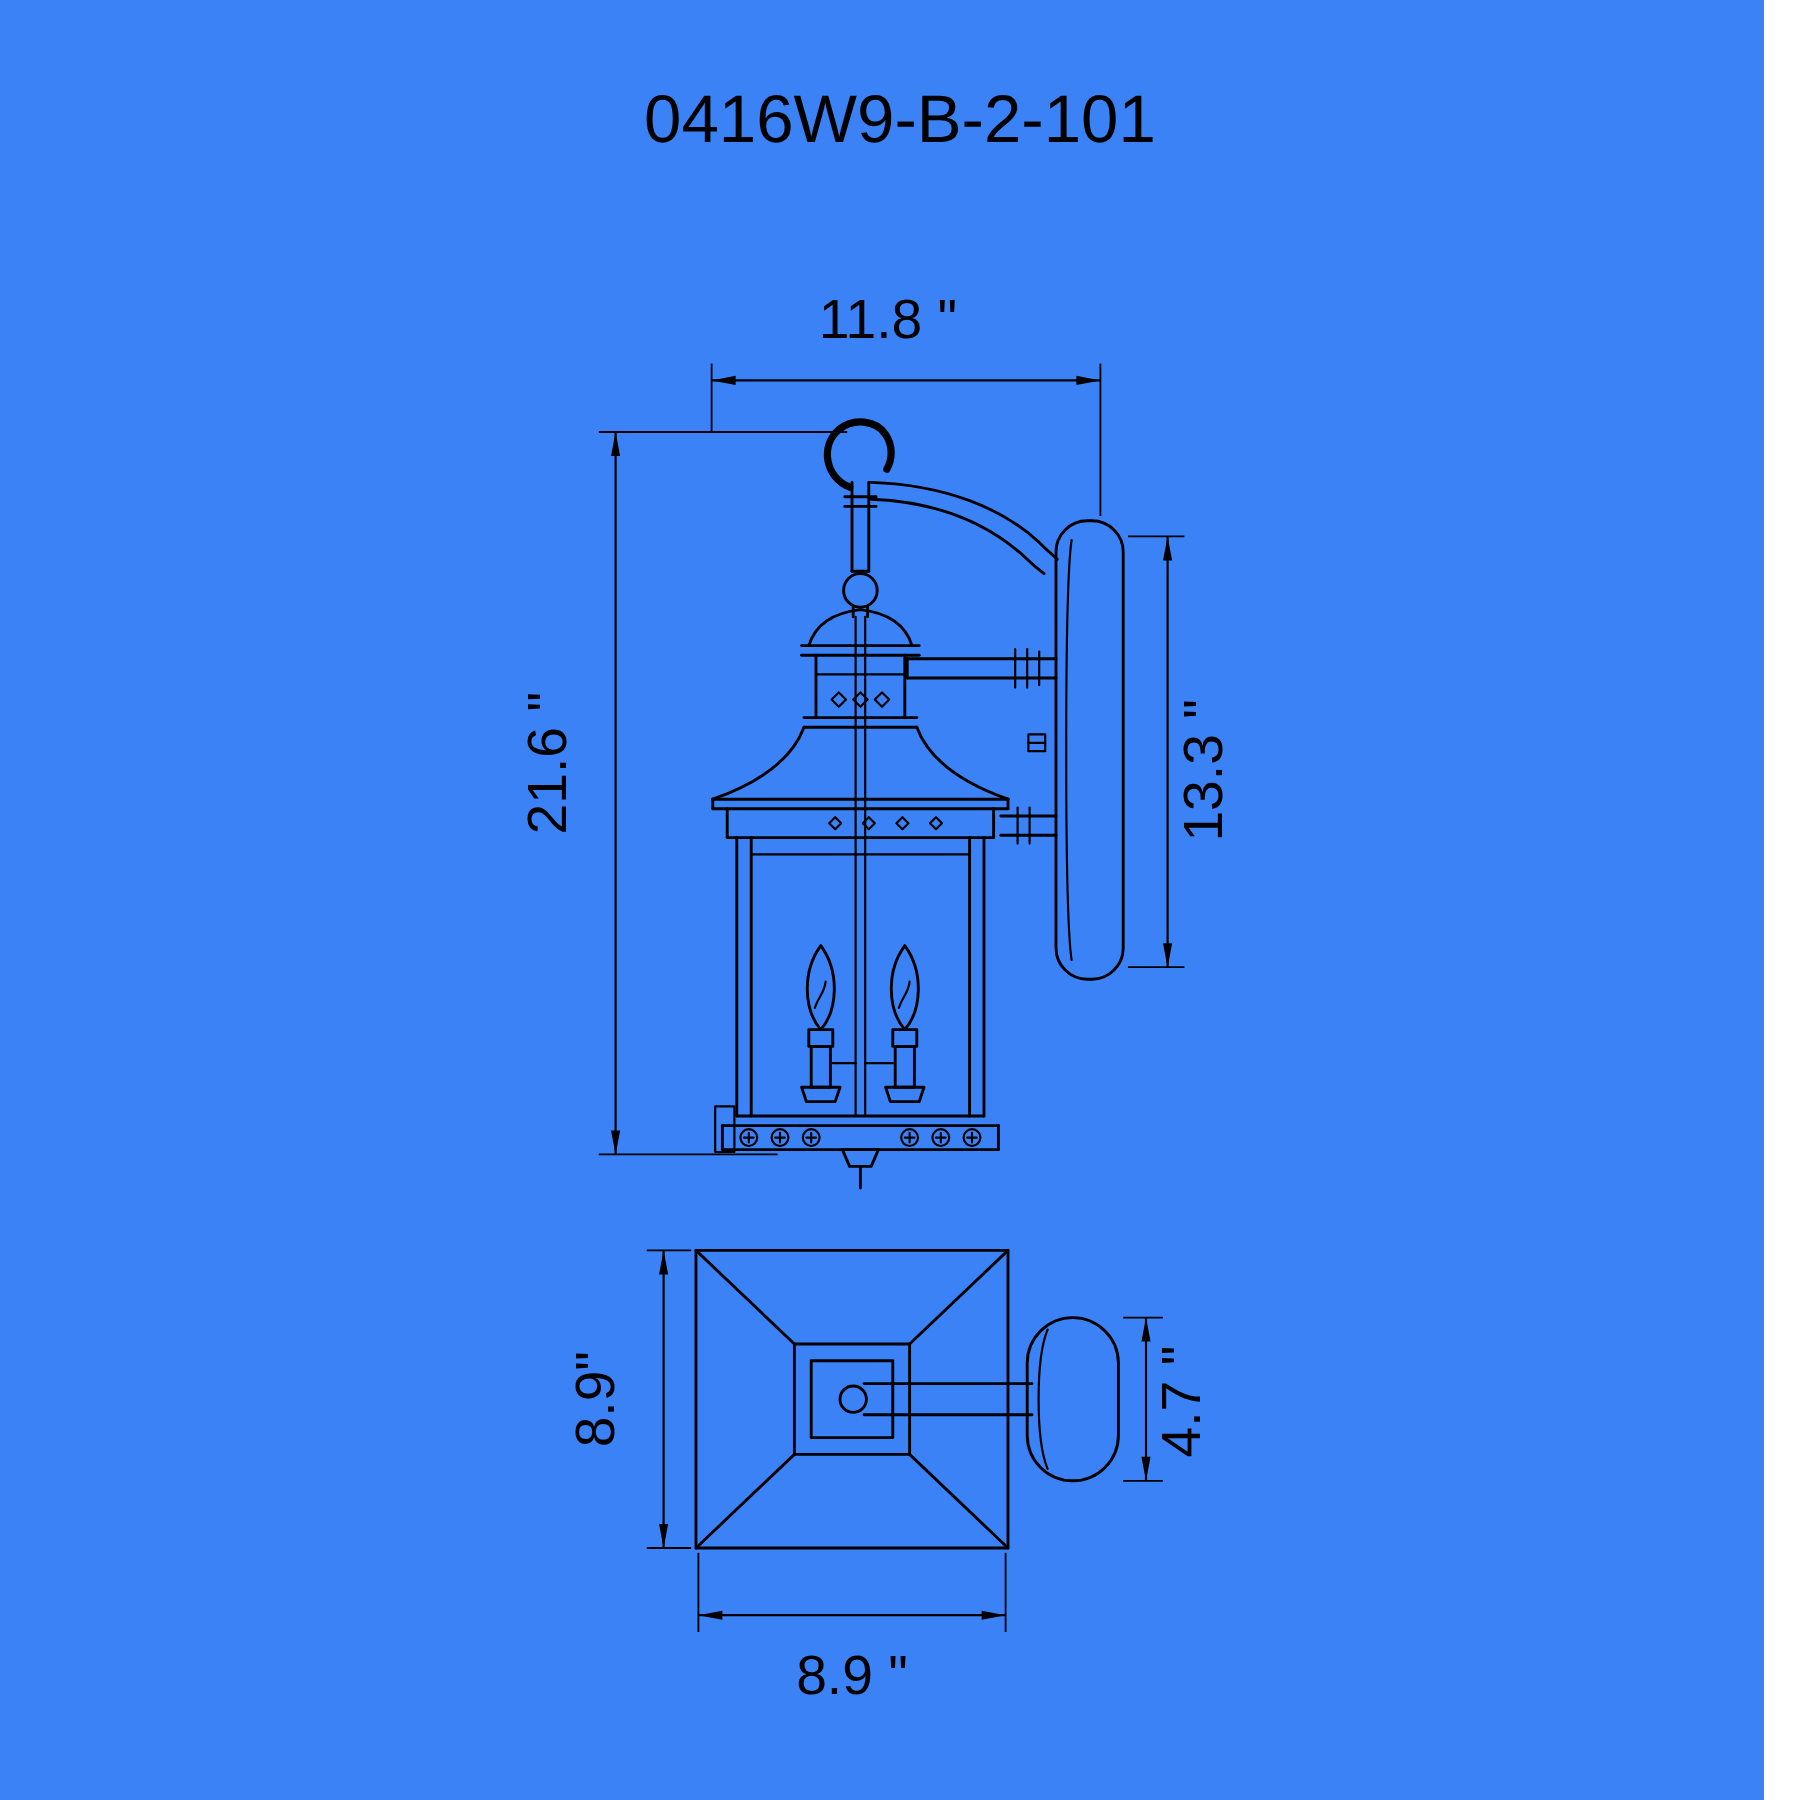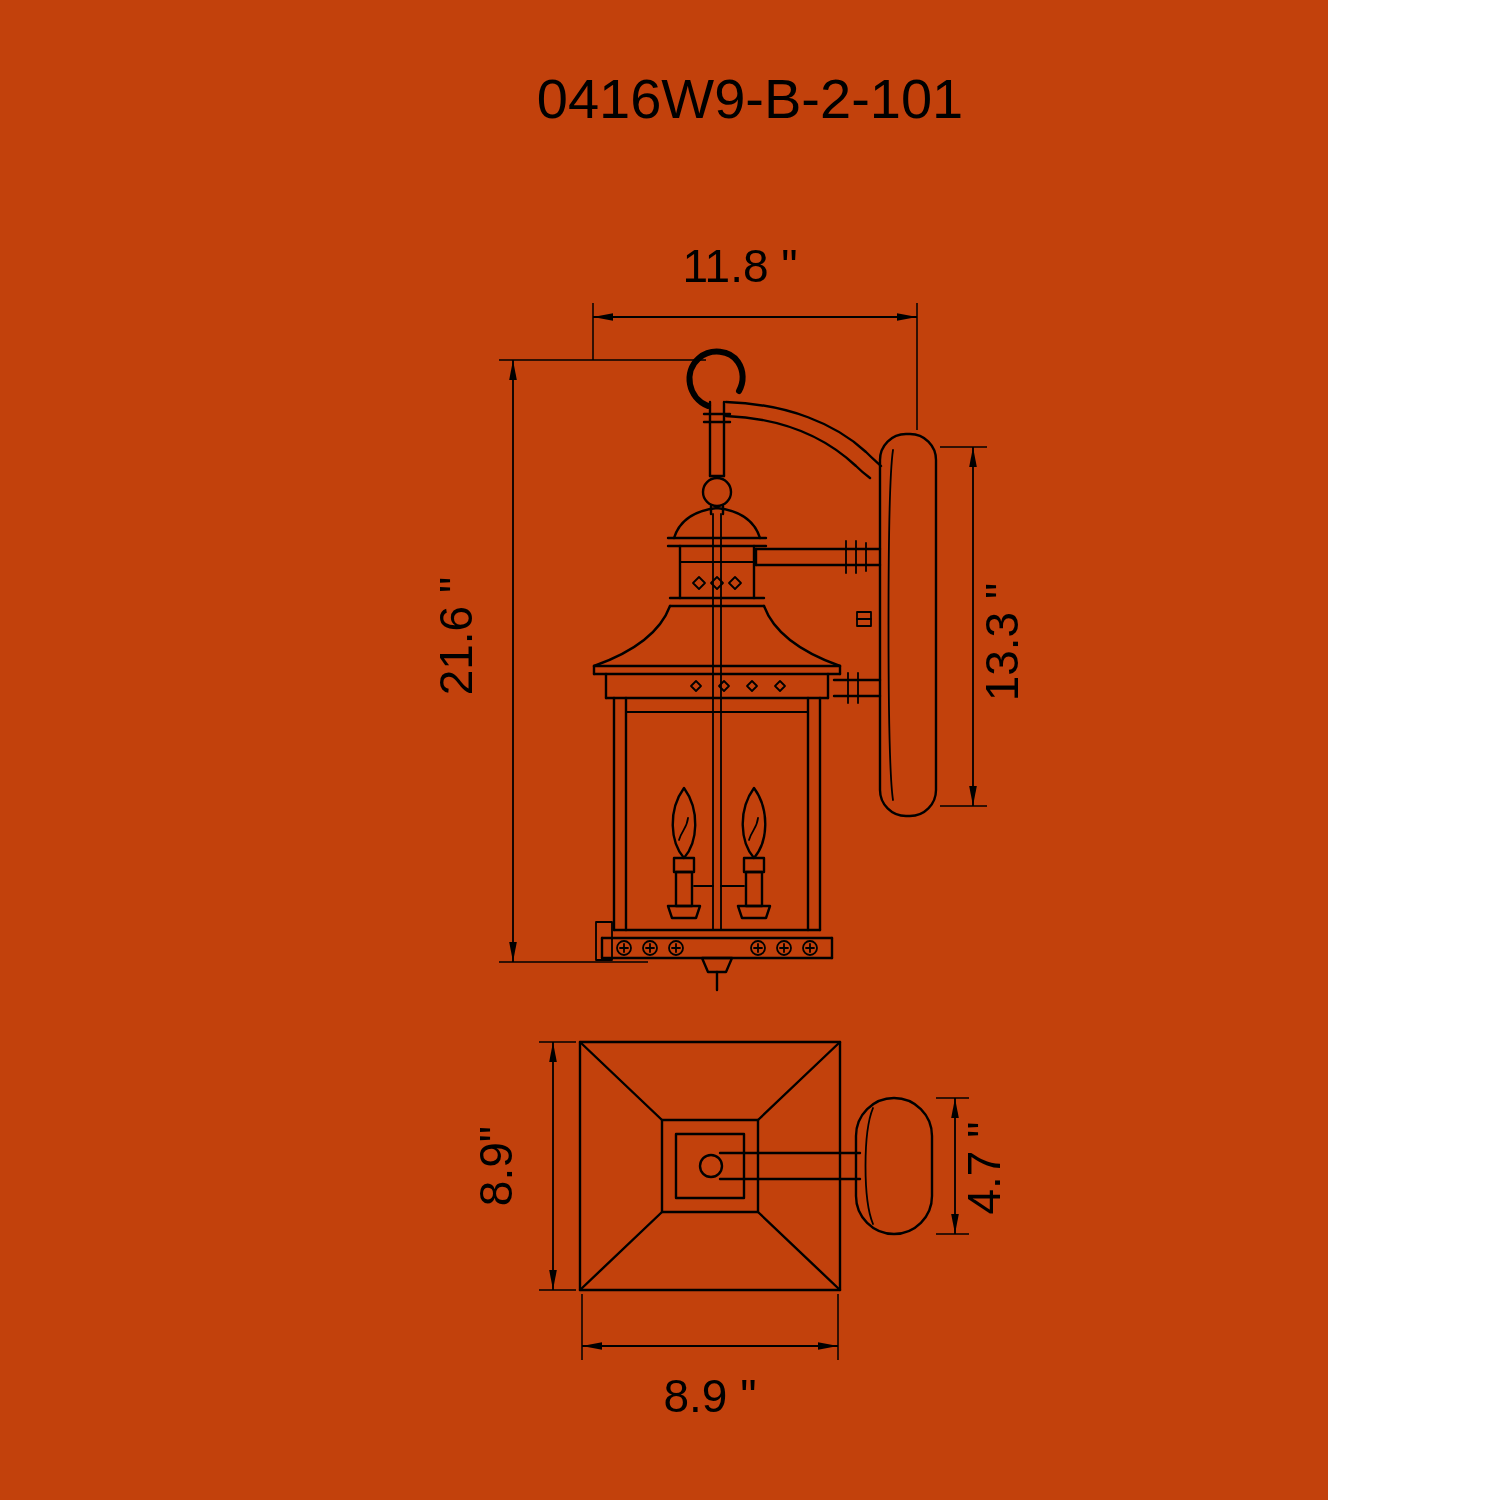--- a/index.html
+++ b/index.html
@@ -3,23 +3,23 @@
 <meta charset="utf-8">
 <style>
   html,body{
     margin:0;
     padding:0;
     background:#ffffff;
     font-family:"Liberation Sans", sans-serif;
   }
   .canvas{
     position:relative;
-    width:1328px;
+    width:1470px;
     height:1500px;
-    background:#c2410c;
+    background:#3b82f6;
     overflow:hidden;
   }
   svg{display:block}
   .obj{stroke:#000;stroke-width:2.4;fill:none;stroke-linecap:round;stroke-linejoin:round}
   .obj-thin{stroke:#000;stroke-width:1.8;fill:none;stroke-linecap:round;stroke-linejoin:round}
   .hook{stroke:#000;stroke-width:6;fill:none;stroke-linecap:round}
   .dim{stroke:#000;stroke-width:1.8;fill:none;marker-start:url(#arr);marker-end:url(#arr)}
   .ext{stroke:#000;stroke-width:1.5;fill:none}
   .dim-text{font-family:"Liberation Sans", sans-serif;font-size:46px;fill:#000}
   .title-text{font-family:"Liberation Sans", sans-serif;font-size:56px;fill:#000}

